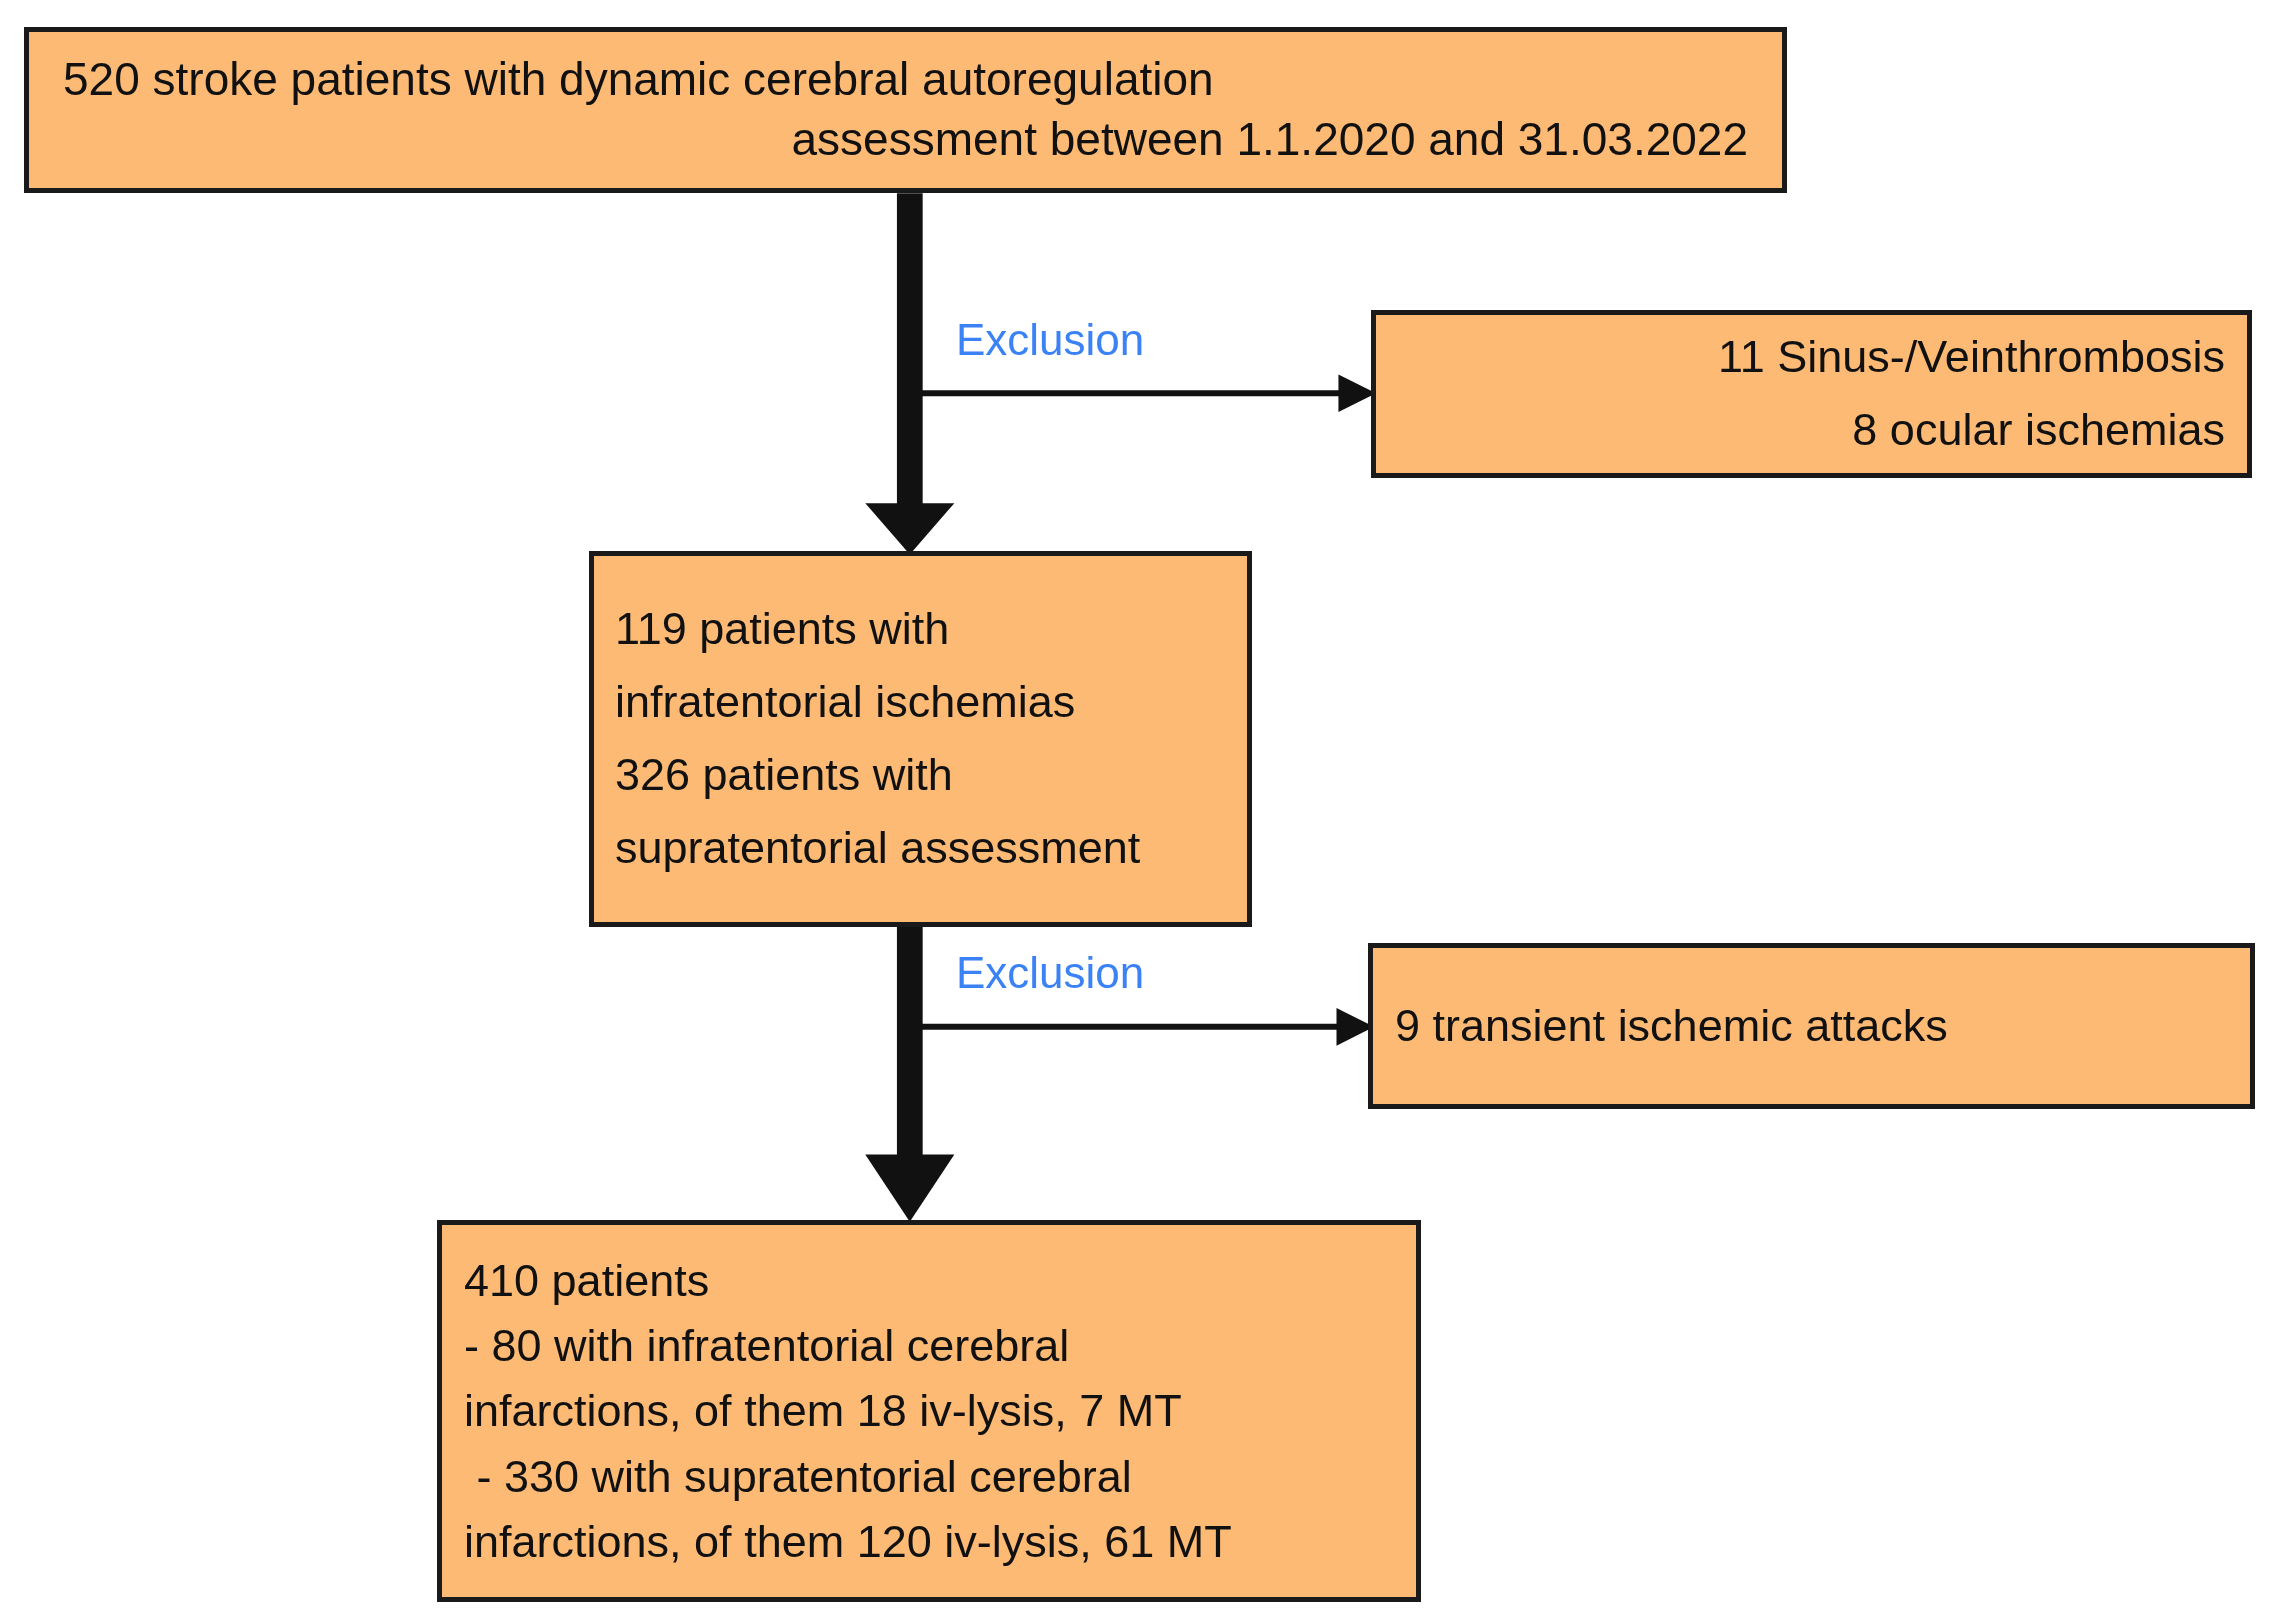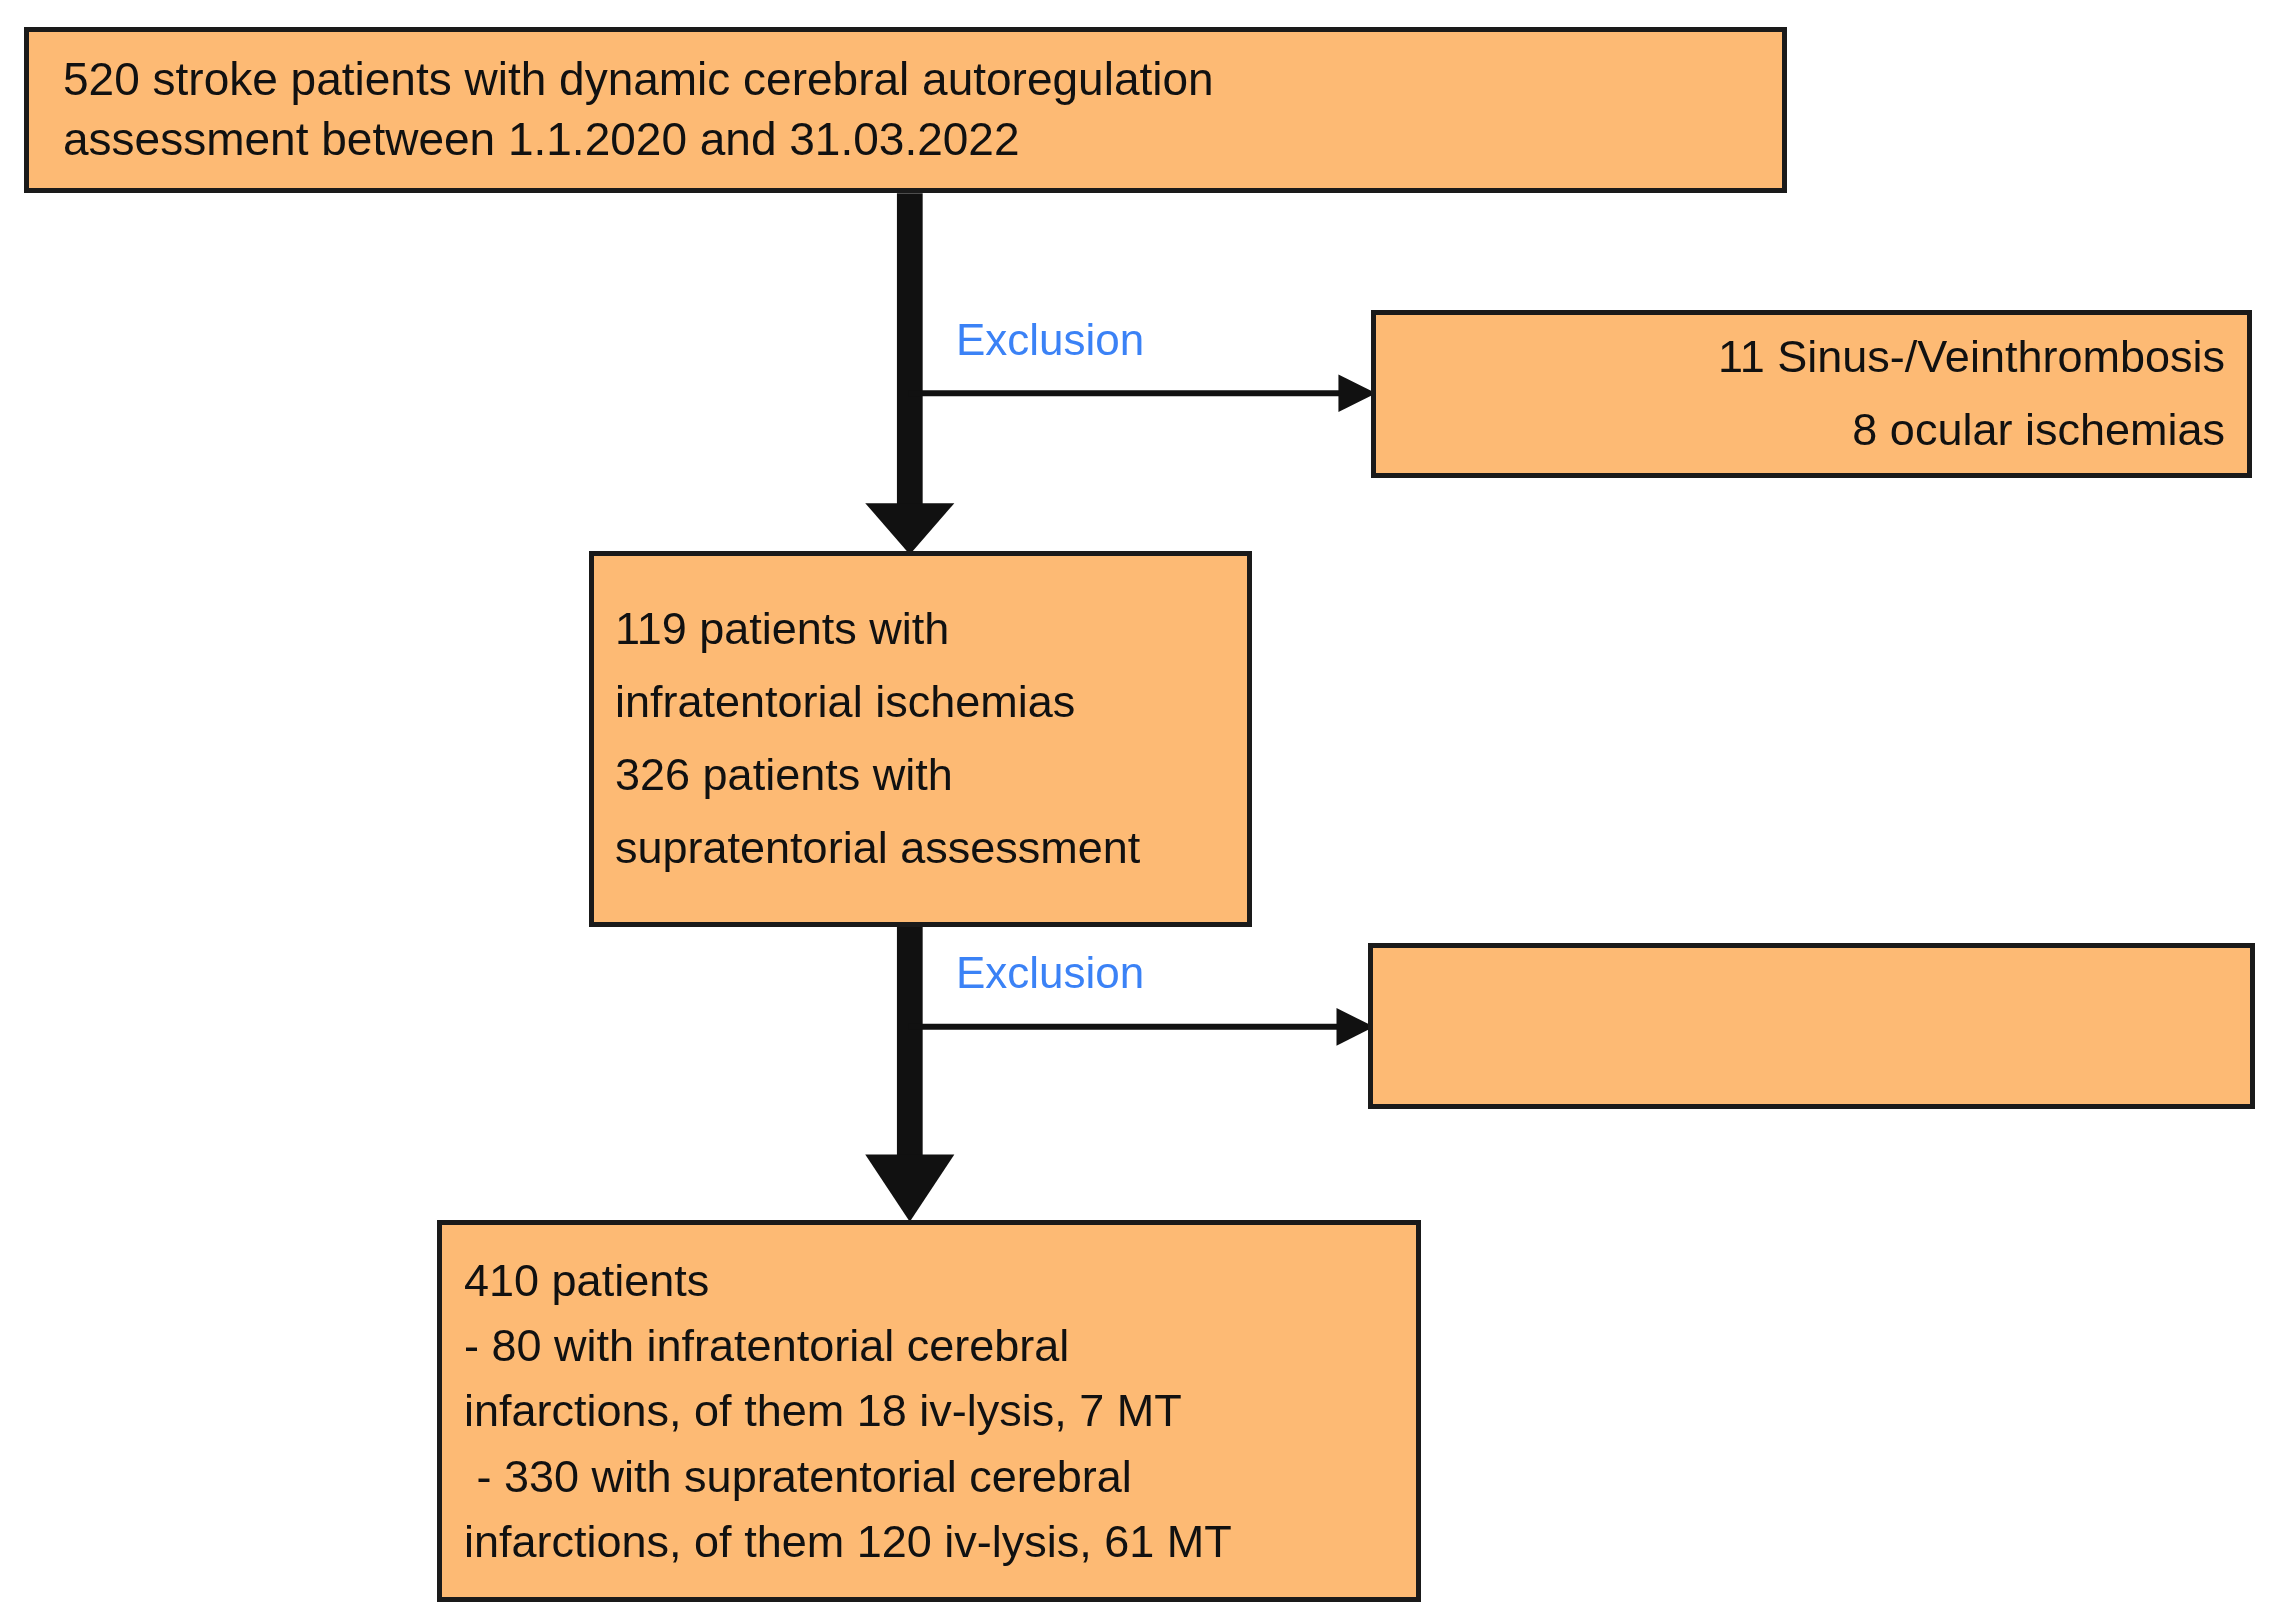--- a/index.html
+++ b/index.html
@@ -38,21 +38,21 @@
   }
 
   
   #box-cohort {
     left: 24px;  top: 27px;
     width: 1763px; height: 166px;
     padding: 0 34px;
     justify-content: center;
   }
   #box-cohort .line.l0 { text-align: left; }
-  #box-cohort .line.l1 { text-align: left; }
+  #box-cohort .line.l1 { text-align: right; }
 
   
   #box-ischemias {
     left: 589px; top: 551px;
     width: 663px; height: 376px;
     padding: 0 21px;
   }
   #box-ischemias .line { font-size: 45px; line-height: 1.62; }
 
   
@@ -136,20 +136,21 @@
   </div>
 
   <div class="box" id="box-ischemias">
     <div class="line">119 patients with</div>
     <div class="line">infratentorial ischemias</div>
     <div class="line">326 patients with</div>
     <div class="line">supratentorial assessment</div>
   </div>
 
   <div class="box" id="box-excl-2">
+    <div class="line">9 transient ischemic attacks</div>
   </div>
 
   <div class="box" id="box-final">
     <div class="line">410 patients</div>
     <div class="line">- 80 with infratentorial cerebral</div>
     <div class="line">infarctions, of them 18 iv-lysis, 7 MT</div>
     <div class="line"> - 330 with supratentorial cerebral</div>
     <div class="line">infarctions, of them 120 iv-lysis, 61 MT</div>
   </div>
 

